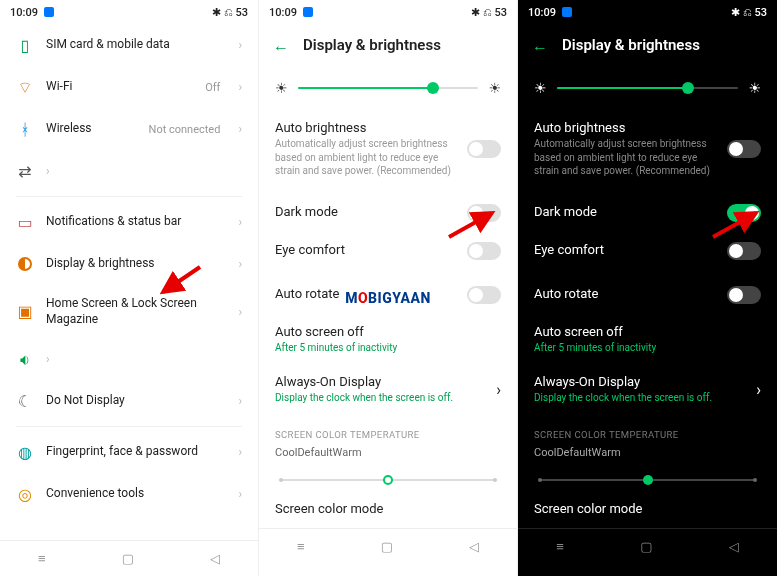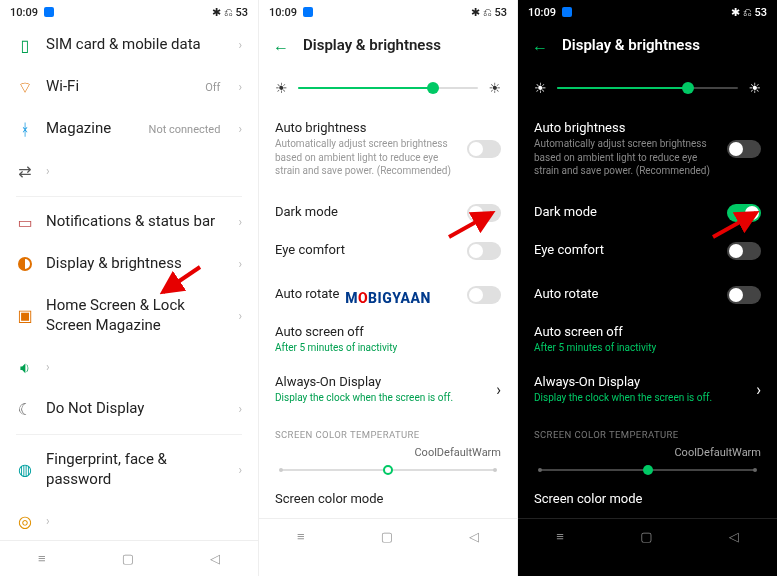--- a/index.html
+++ b/index.html
@@ -19,21 +19,21 @@
   .header { height: 42px; display: flex; align-items: center; padding: 0 14px; gap: 14px; font-size: 15px; font-weight: 600; }
   .header.center { justify-content: center; }
   .back-arrow { font-size: 16px; }
   .dark .back-arrow { color: #00c965; }
   .light .back-arrow { color: #00a050; }
 
   
   .list { flex: 1; overflow: hidden; padding: 0 4px; }
   .row { display: flex; align-items: center; padding: 11px 12px; min-height: 42px; gap: 12px; }
   .row .icon { width: 18px; height: 18px; display: flex; align-items: center; justify-content: center; flex-shrink: 0; }
-  .row .label { flex: 1; font-size: 15px; line-height: 1.3; }
+  .row .label { flex: 1; font-size: 12px; line-height: 1.3; }
   .row .meta { font-size: 11px; color: #999; margin-right: 6px; }
   .row .chev { color: #bbb; font-size: 12px; }
   .sep { height: 1px; background: #f0f0f0; margin: 4px 12px; }
 
   
   .bslider { display: flex; align-items: center; padding: 14px 16px; gap: 10px; }
   .sun-small, .sun-big { font-size: 14px; }
   .dark .sun-small, .dark .sun-big { color: #fff; }
   .light .sun-small, .light .sun-big { color: #333; }
   .track { flex: 1; height: 2px; background: #ddd; position: relative; border-radius: 2px; }
@@ -57,21 +57,21 @@
   .toggle .knob { width: 14px; height: 14px; border-radius: 50%; background: #fff; position: absolute; top: 2px; left: 2px; }
   .toggle.on { background: #00c965; }
   .toggle.on .knob { left: auto; right: 2px; }
 
   
   .sect { font-size: 9.5px; color: #999; padding: 14px 16px 6px; letter-spacing: 0.4px; }
   .dark .sect { color: #777; }
 
   
   .ctemp { padding: 0 16px 10px; }
-  .ctemp-labels { display: flex; justify-content: flex-end; font-size: 11px; color: #666; margin-bottom: 10px; }
+  .ctemp-labels { display: flex; justify-content: flex-start; font-size: 11px; color: #666; margin-bottom: 20px; }
   .dark .ctemp-labels { color: #aaa; }
   .ctemp-track { height: 2px; background: #ddd; position: relative; margin: 0 6px; }
   .dark .ctemp-track { background: #444; }
   .ctemp-track .dot { position: absolute; top: 50%; transform: translate(-50%, -50%); width: 4px; height: 4px; background: #ccc; border-radius: 50%; }
   .ctemp-track .dot.sel { width: 10px; height: 10px; border: 2px solid #00c965; background: #fff; }
   .dark .ctemp-track .dot { background: #666; }
   .dark .ctemp-track .dot.sel { background: #00c965; border: none; }
 
   
   .navbar { height: 36px; display: flex; justify-content: space-around; align-items: center; border-top: 1px solid #eee; color: #999; font-size: 13px; }
@@ -121,21 +121,21 @@
         <span class="chev">›</span>
       </div>
     <div class="row">
         <span class="icon ic-wifi">⌔</span>
         <span class="label">Wi-Fi</span>
         <span class="meta">Off</span>
         <span class="chev">›</span>
       </div>
     <div class="row">
         <span class="icon ic-bt">ᚼ</span>
-        <span class="label">Magazine</span>
+        <span class="label">Wireless</span>
         <span class="meta">Not connected</span>
         <span class="chev">›</span>
       </div>
     <div class="row">
         <span class="icon ic-other">⇄</span>
         <span class="chev">›</span>
       </div>
     <div class="sep"></div>
     <div class="row">
         <span class="icon ic-notif">▭</span>
@@ -164,20 +164,21 @@
         <span class="chev">›</span>
       </div>
     <div class="sep"></div>
     <div class="row">
         <span class="icon ic-fp">◍</span>
         <span class="label">Fingerprint, face &amp; password</span>
         <span class="chev">›</span>
       </div>
     <div class="row">
         <span class="icon ic-conv">◎</span>
+        <span class="label">Convenience tools</span>
         <span class="chev">›</span>
       </div>
   </div>
   <div class="navbar">
     <span>≡</span>
     <span>▢</span>
     <span>◁</span>
   </div>
   <div class="arrow" style="left:155px; top:262px;">
     <svg width="50" height="40">

